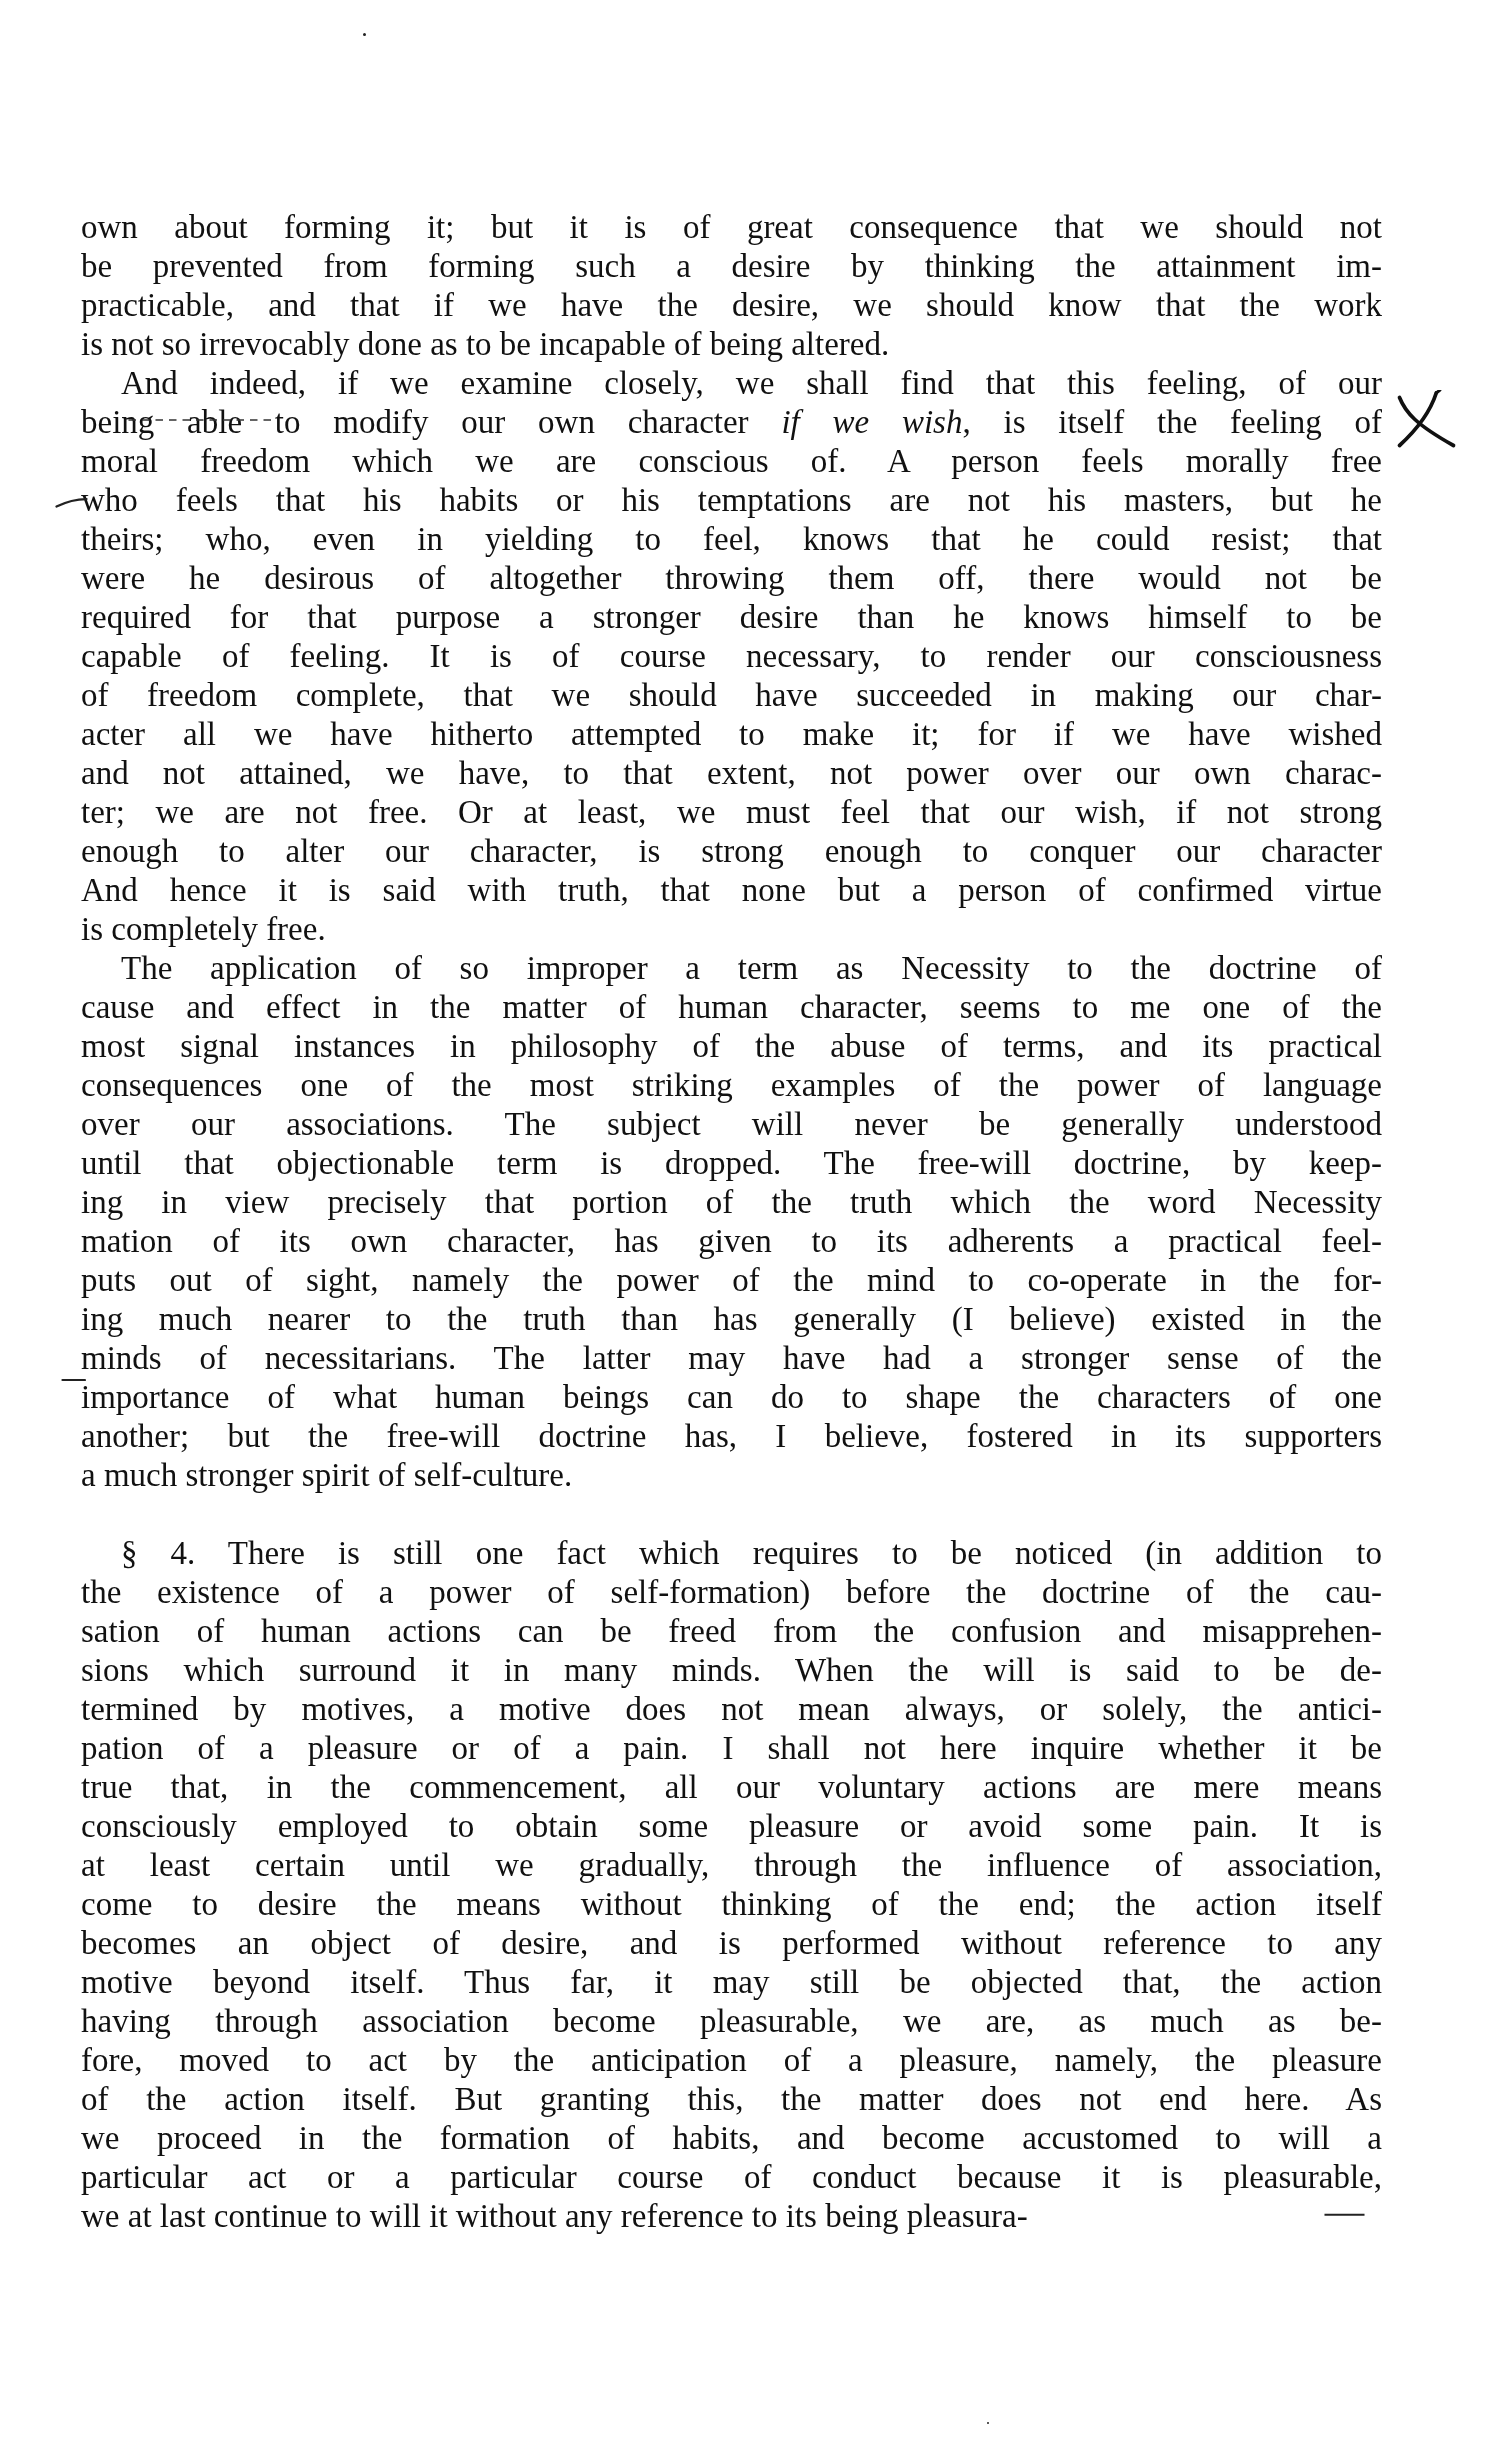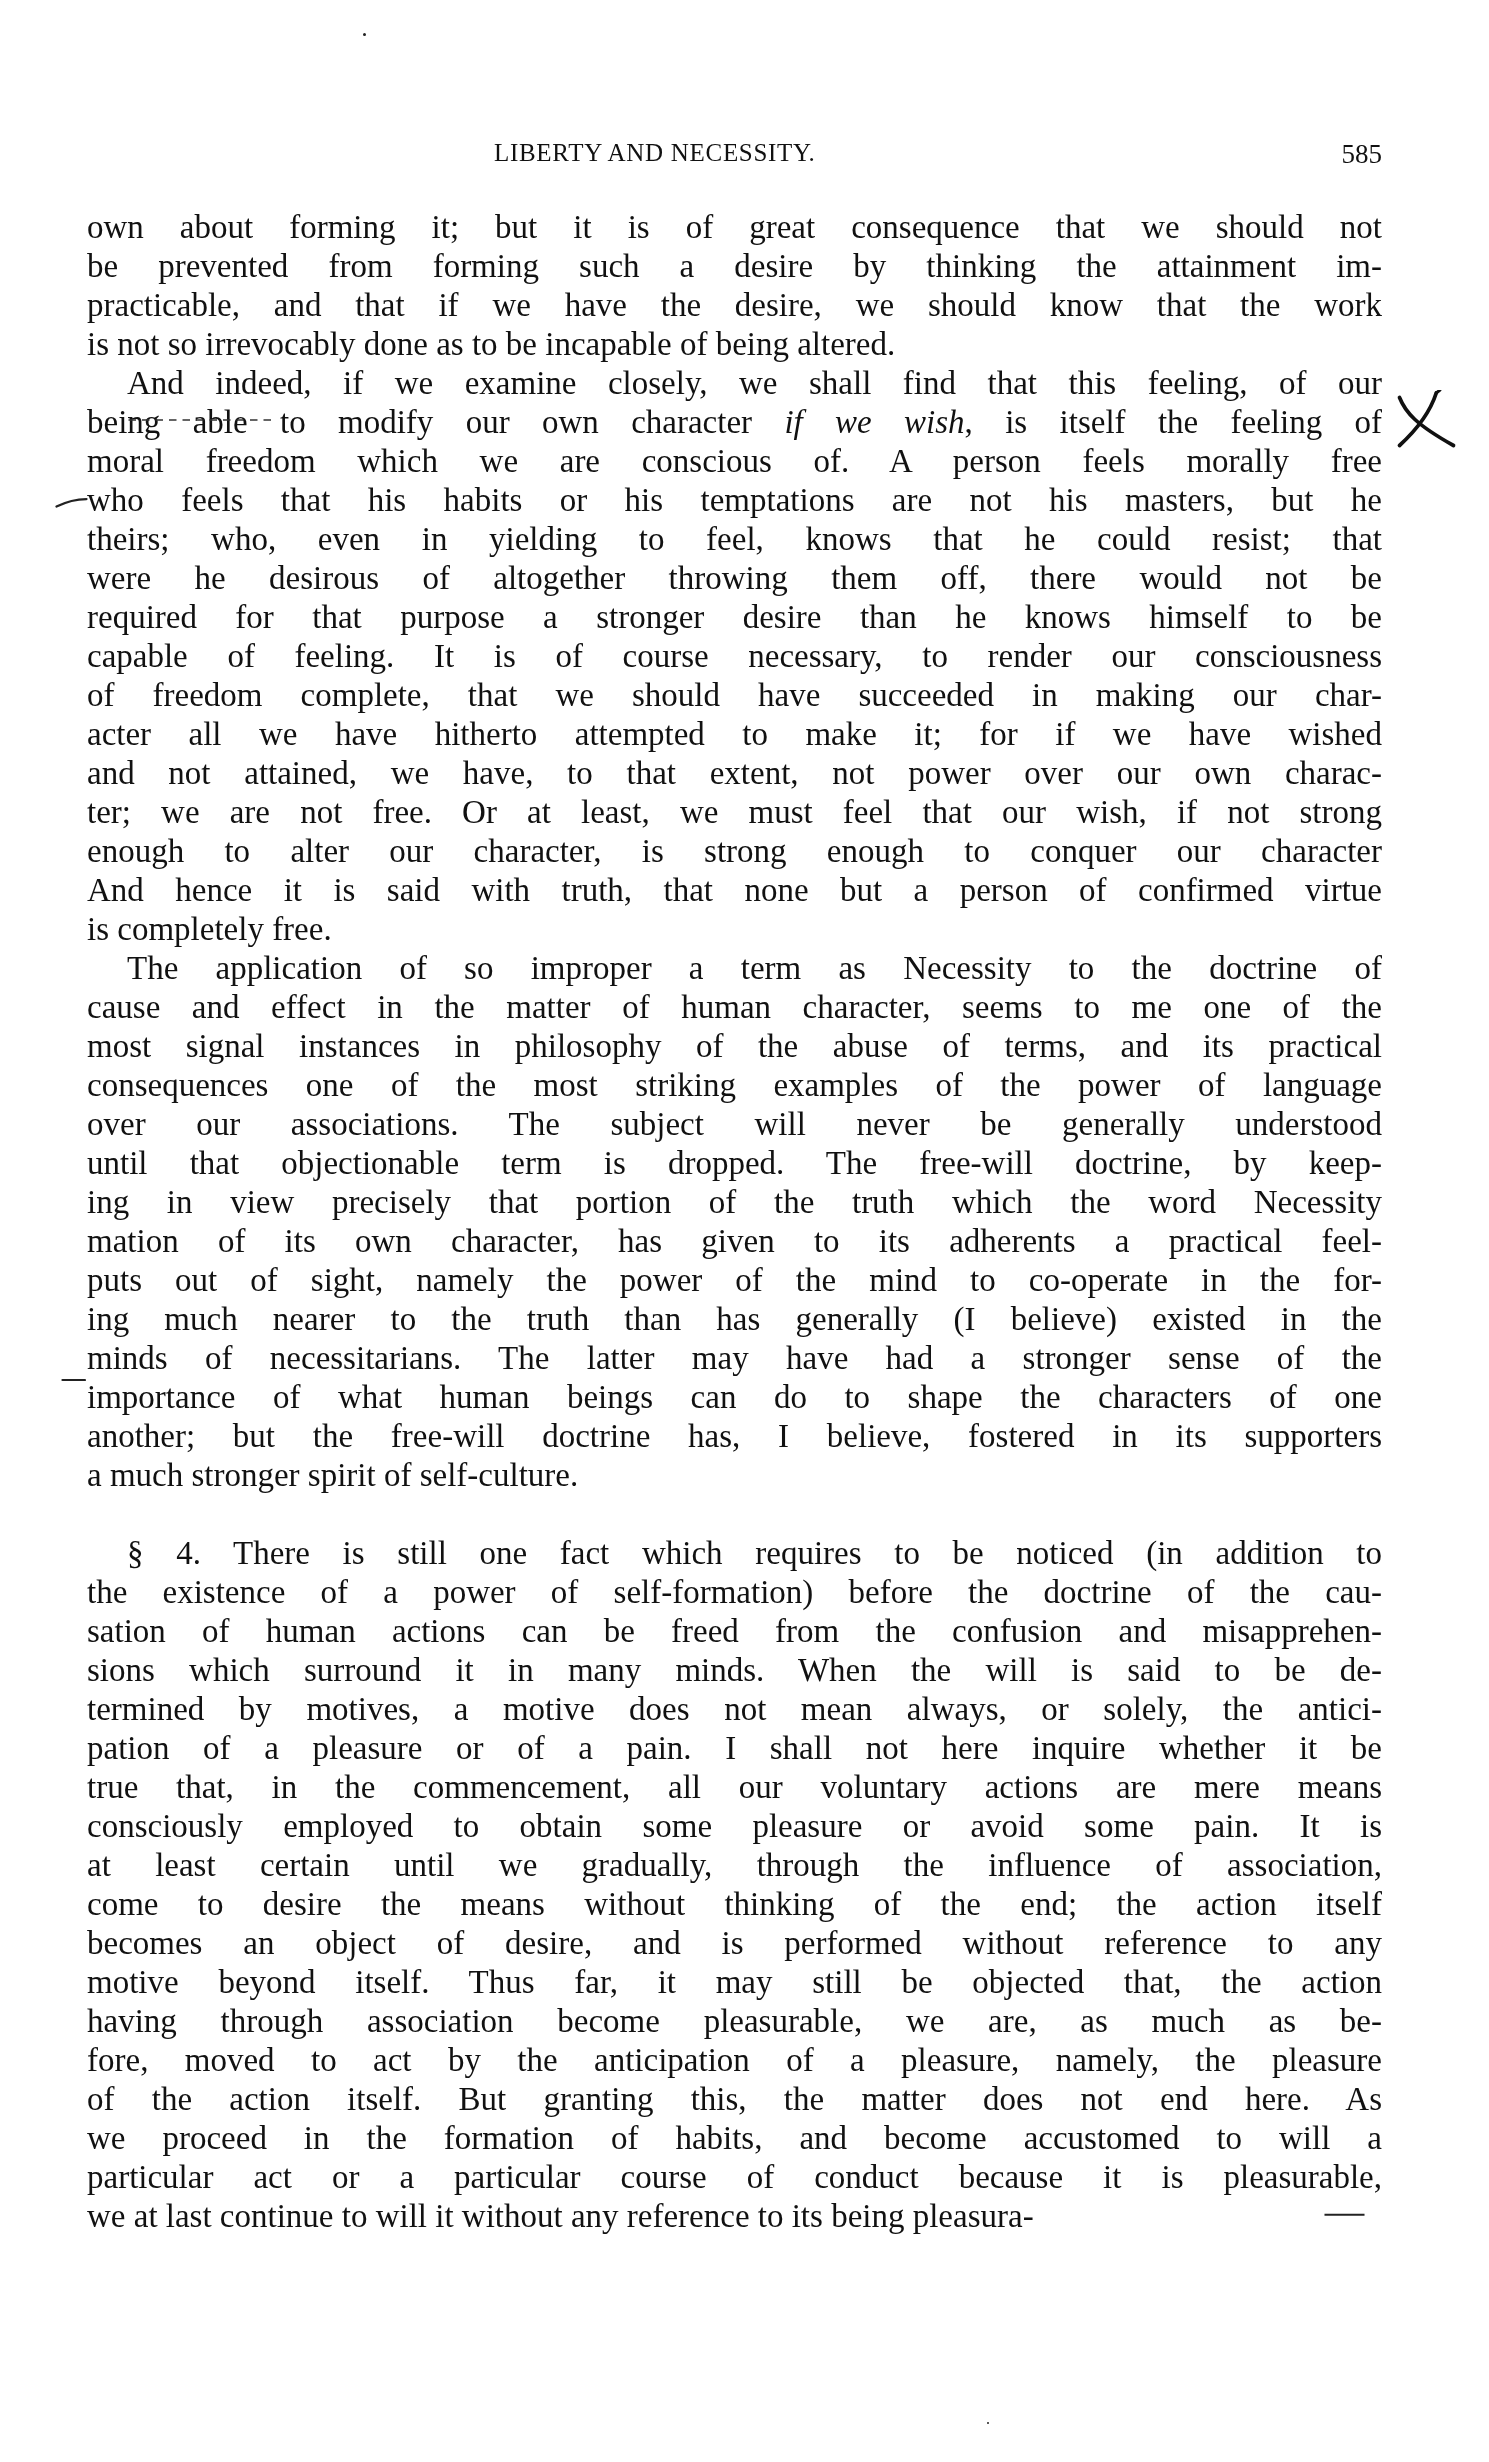--- a/index.html
+++ b/index.html
@@ -6,38 +6,34 @@
   body { width:1489px; height:2462px; position:relative; overflow:hidden;
          font-family:"DejaVu Serif","Liberation Serif",serif; color:#111; }
   .page { position:absolute; left:0; top:0; width:1489px; height:2462px; background:#fff; }
   .running-head { position:absolute; top:139px; left:81px; width:1301px; height:37px; }
   .running-title { position:absolute; left:413px; top:0; font-size:25px; letter-spacing:0.7px;
                    font-family:"Liberation Serif","DejaVu Serif",serif; }
   .page-number { position:absolute; right:0; top:0; font-size:27px;
                  font-family:"Liberation Serif","DejaVu Serif",serif; }
   .body-text { position:absolute; left:81px; top:208px; width:1301px;
                font-family:"Liberation Serif","DejaVu Serif",serif; font-size:33px; line-height:39px; }
-  .line { display:block; white-space:nowrap; text-align:justify; text-align-last:justify; height:39px;margin-left:6px; }
+  .line { display:block; white-space:nowrap; text-align:justify; text-align-last:justify; height:39px; }
   .line.last { text-align-last:left; }
   .line.indent { padding-left:40px; }
   .section-gap { height:39px; }
   em { }
   .mark-x { position:absolute; left:1395px; top:390px; width:63px; height:60px; }
   .margin-stroke { position:absolute; }
   .speck { position:absolute; width:3px; height:3px; border-radius:1.5px; background:#222; }
 </style>
 </head>
 <body>
 
 <div class="page">
 
-  <div class="running-head">
-    <span class="running-title">LIBERTY AND NECESSITY.</span>
-    <span class="page-number">585</span>
-  </div>
 
   <div class="body-text" id="body-text">
       <div>
         <span class="line">own about forming it; but it is of great consequence that we should not</span>
         <span class="line">be prevented from forming such a desire by thinking the attainment im-</span>
         <span class="line">practicable, and that if we have the desire, we should know that the work</span>
         <span class="line last">is not so irrevocably done as to be incapable of being altered.</span>
       </div>
       <div>
         <span class="line indent">And indeed, if we examine closely, we shall find that this feeling, of our</span>

